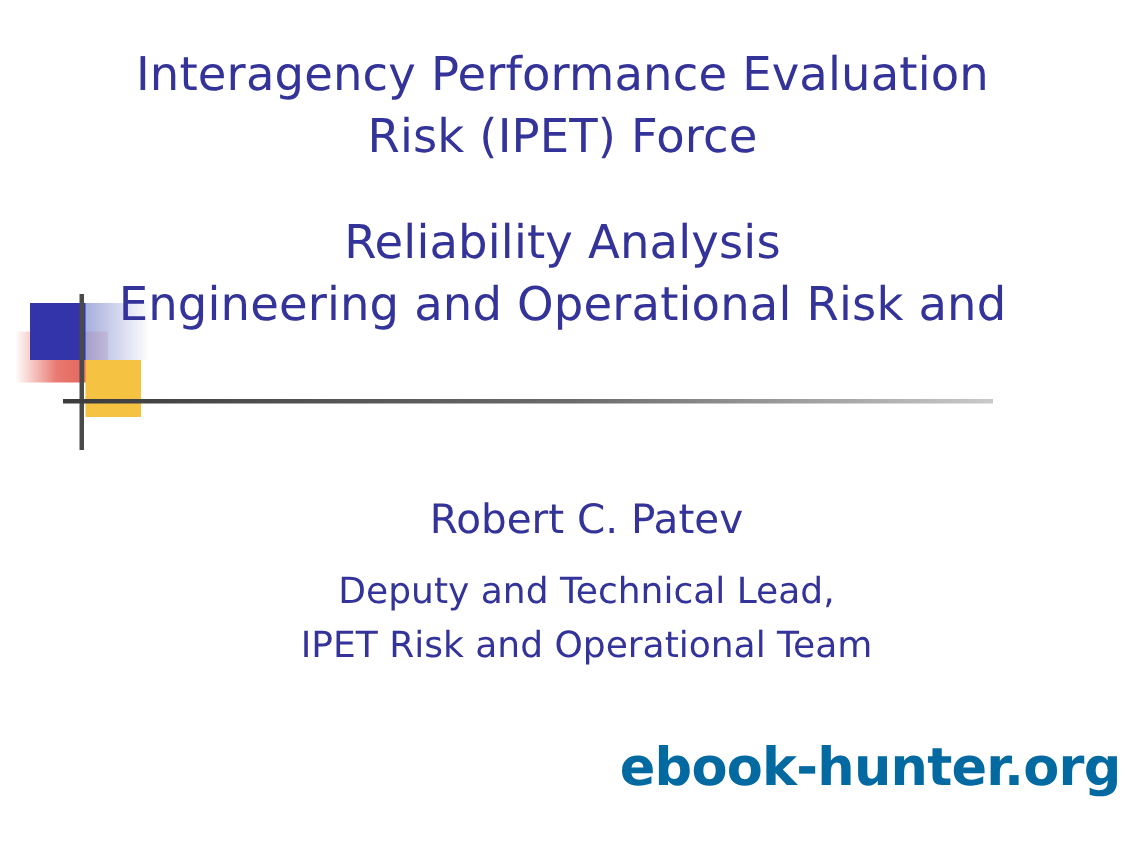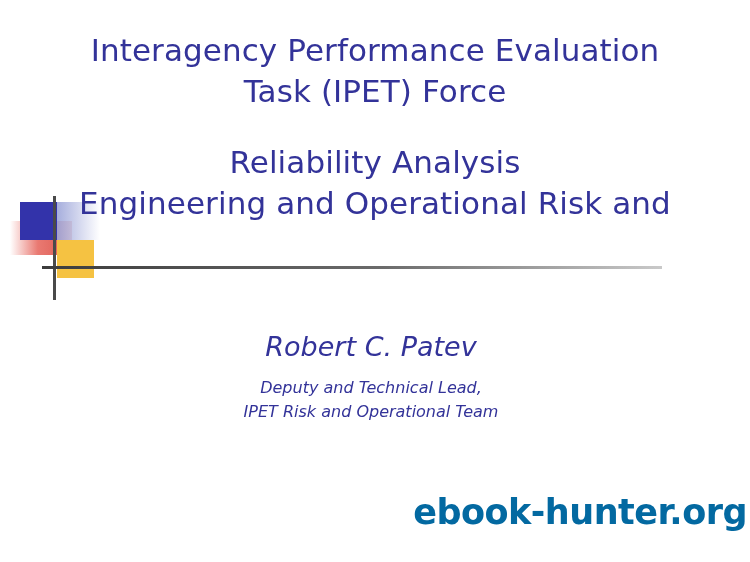--- a/index.html
+++ b/index.html
@@ -97,33 +97,32 @@
     top: 70px;
     width: 620px;
     height: 3px;
     background: linear-gradient(to right, #3c3c3c 0%, #6b6b6b 55%, #c9c9c9 100%);
   }
 
   
   .author-block {
     position: absolute;
     top: 330px;
-    left: 36px;
+    left: 56px;
     width: 670px;
     text-align: center;
     color: #333399;
-    font-style: italic;
   }
   .author-name {
     font-size: 27px;
     line-height: 1.25;
     margin-bottom: 12px;
   }
   .author-role {
-    font-size: 16px;
+    font-size: 24px;
     line-height: 1.5;
   }
 
   
   .watermark {
     position: absolute;
     left: 17px;
     top: 492px;
     width: 740px;
     text-align: right;
@@ -144,21 +143,21 @@
     <div class="fade-red"></div>
     <div class="fade-blue"></div>
     <div class="sq-blue"></div>
     <div class="sq-yellow"></div>
     <div class="v-rule"></div>
     <div class="h-rule"></div>
   </div>
 
   <div class="title-block">
     <span class="title-line">Interagency Performance Evaluation</span>
-    <span class="title-line">Task (IPET) Force</span>
+    <span class="title-line">Risk (IPET) Force</span>
     <span class="title-gap"></span>
     <span class="title-line">Reliability Analysis</span>
     <span class="title-line">Engineering and Operational Risk and</span>
   </div>
 
   <div class="author-block">
     <div class="author-name">Robert C.  Patev</div>
     <div class="author-role">Deputy and Technical Lead,</div>
     <div class="author-role">IPET Risk and Operational Team</div>
   </div>

